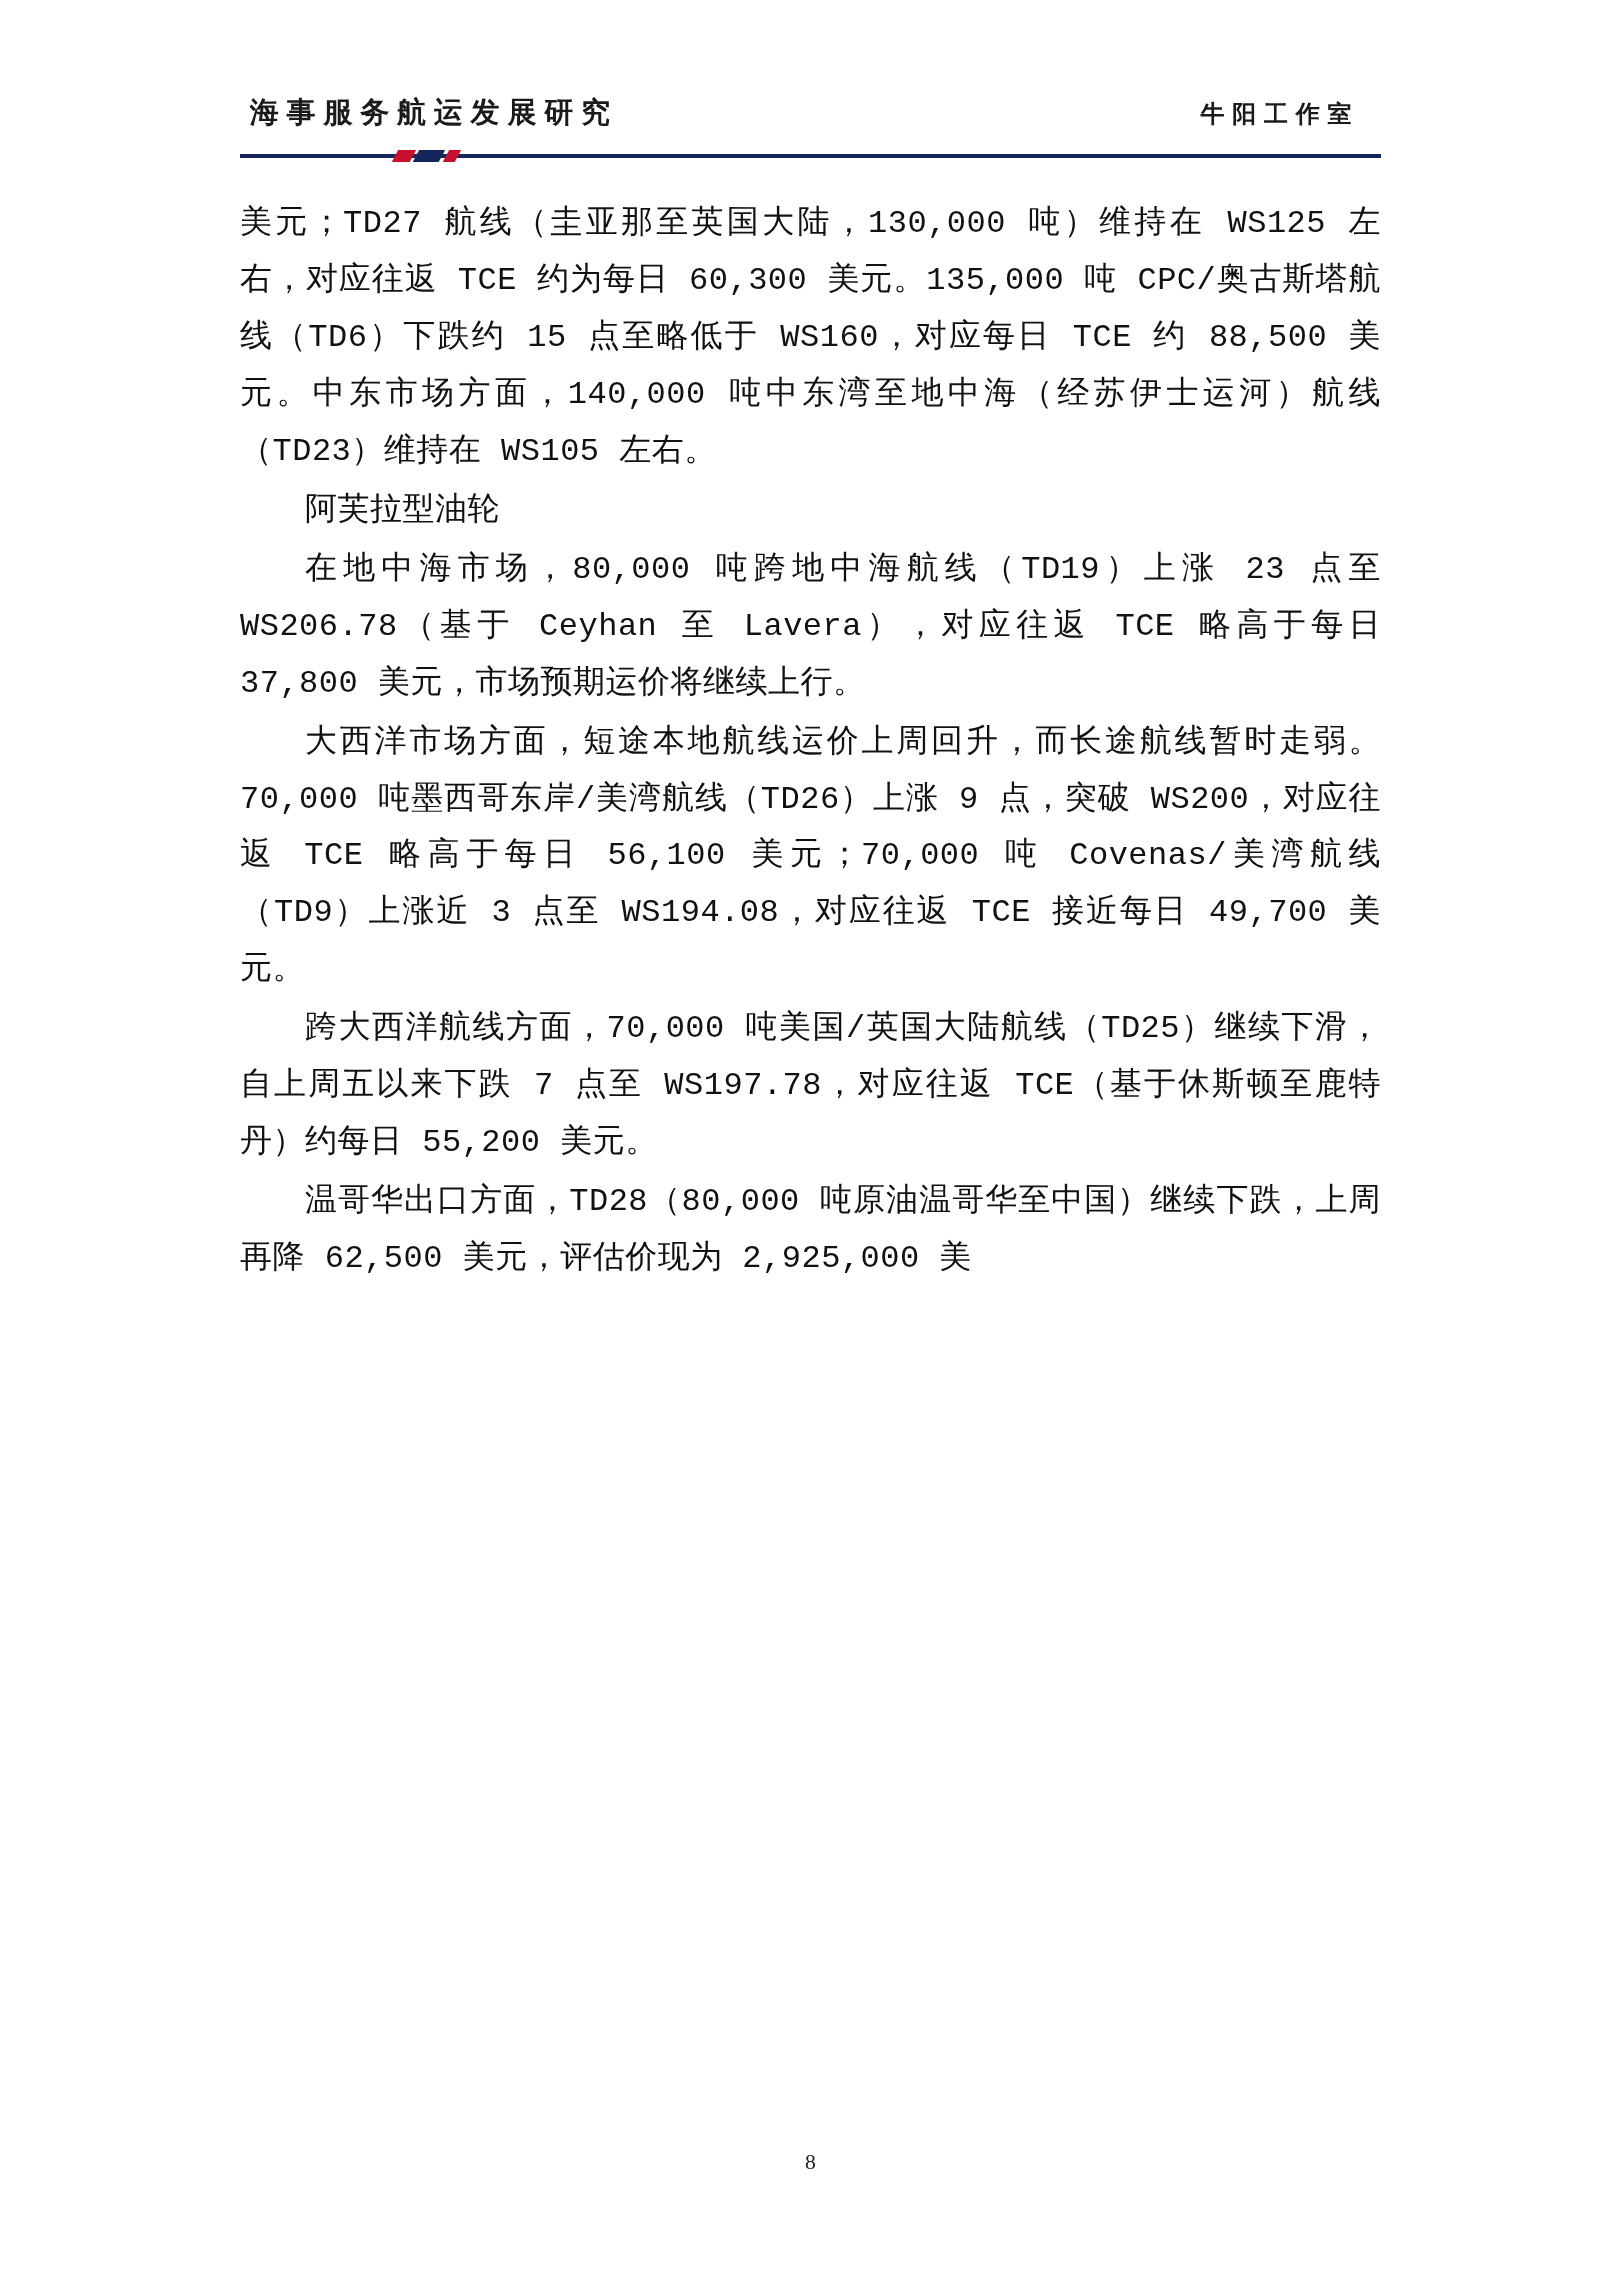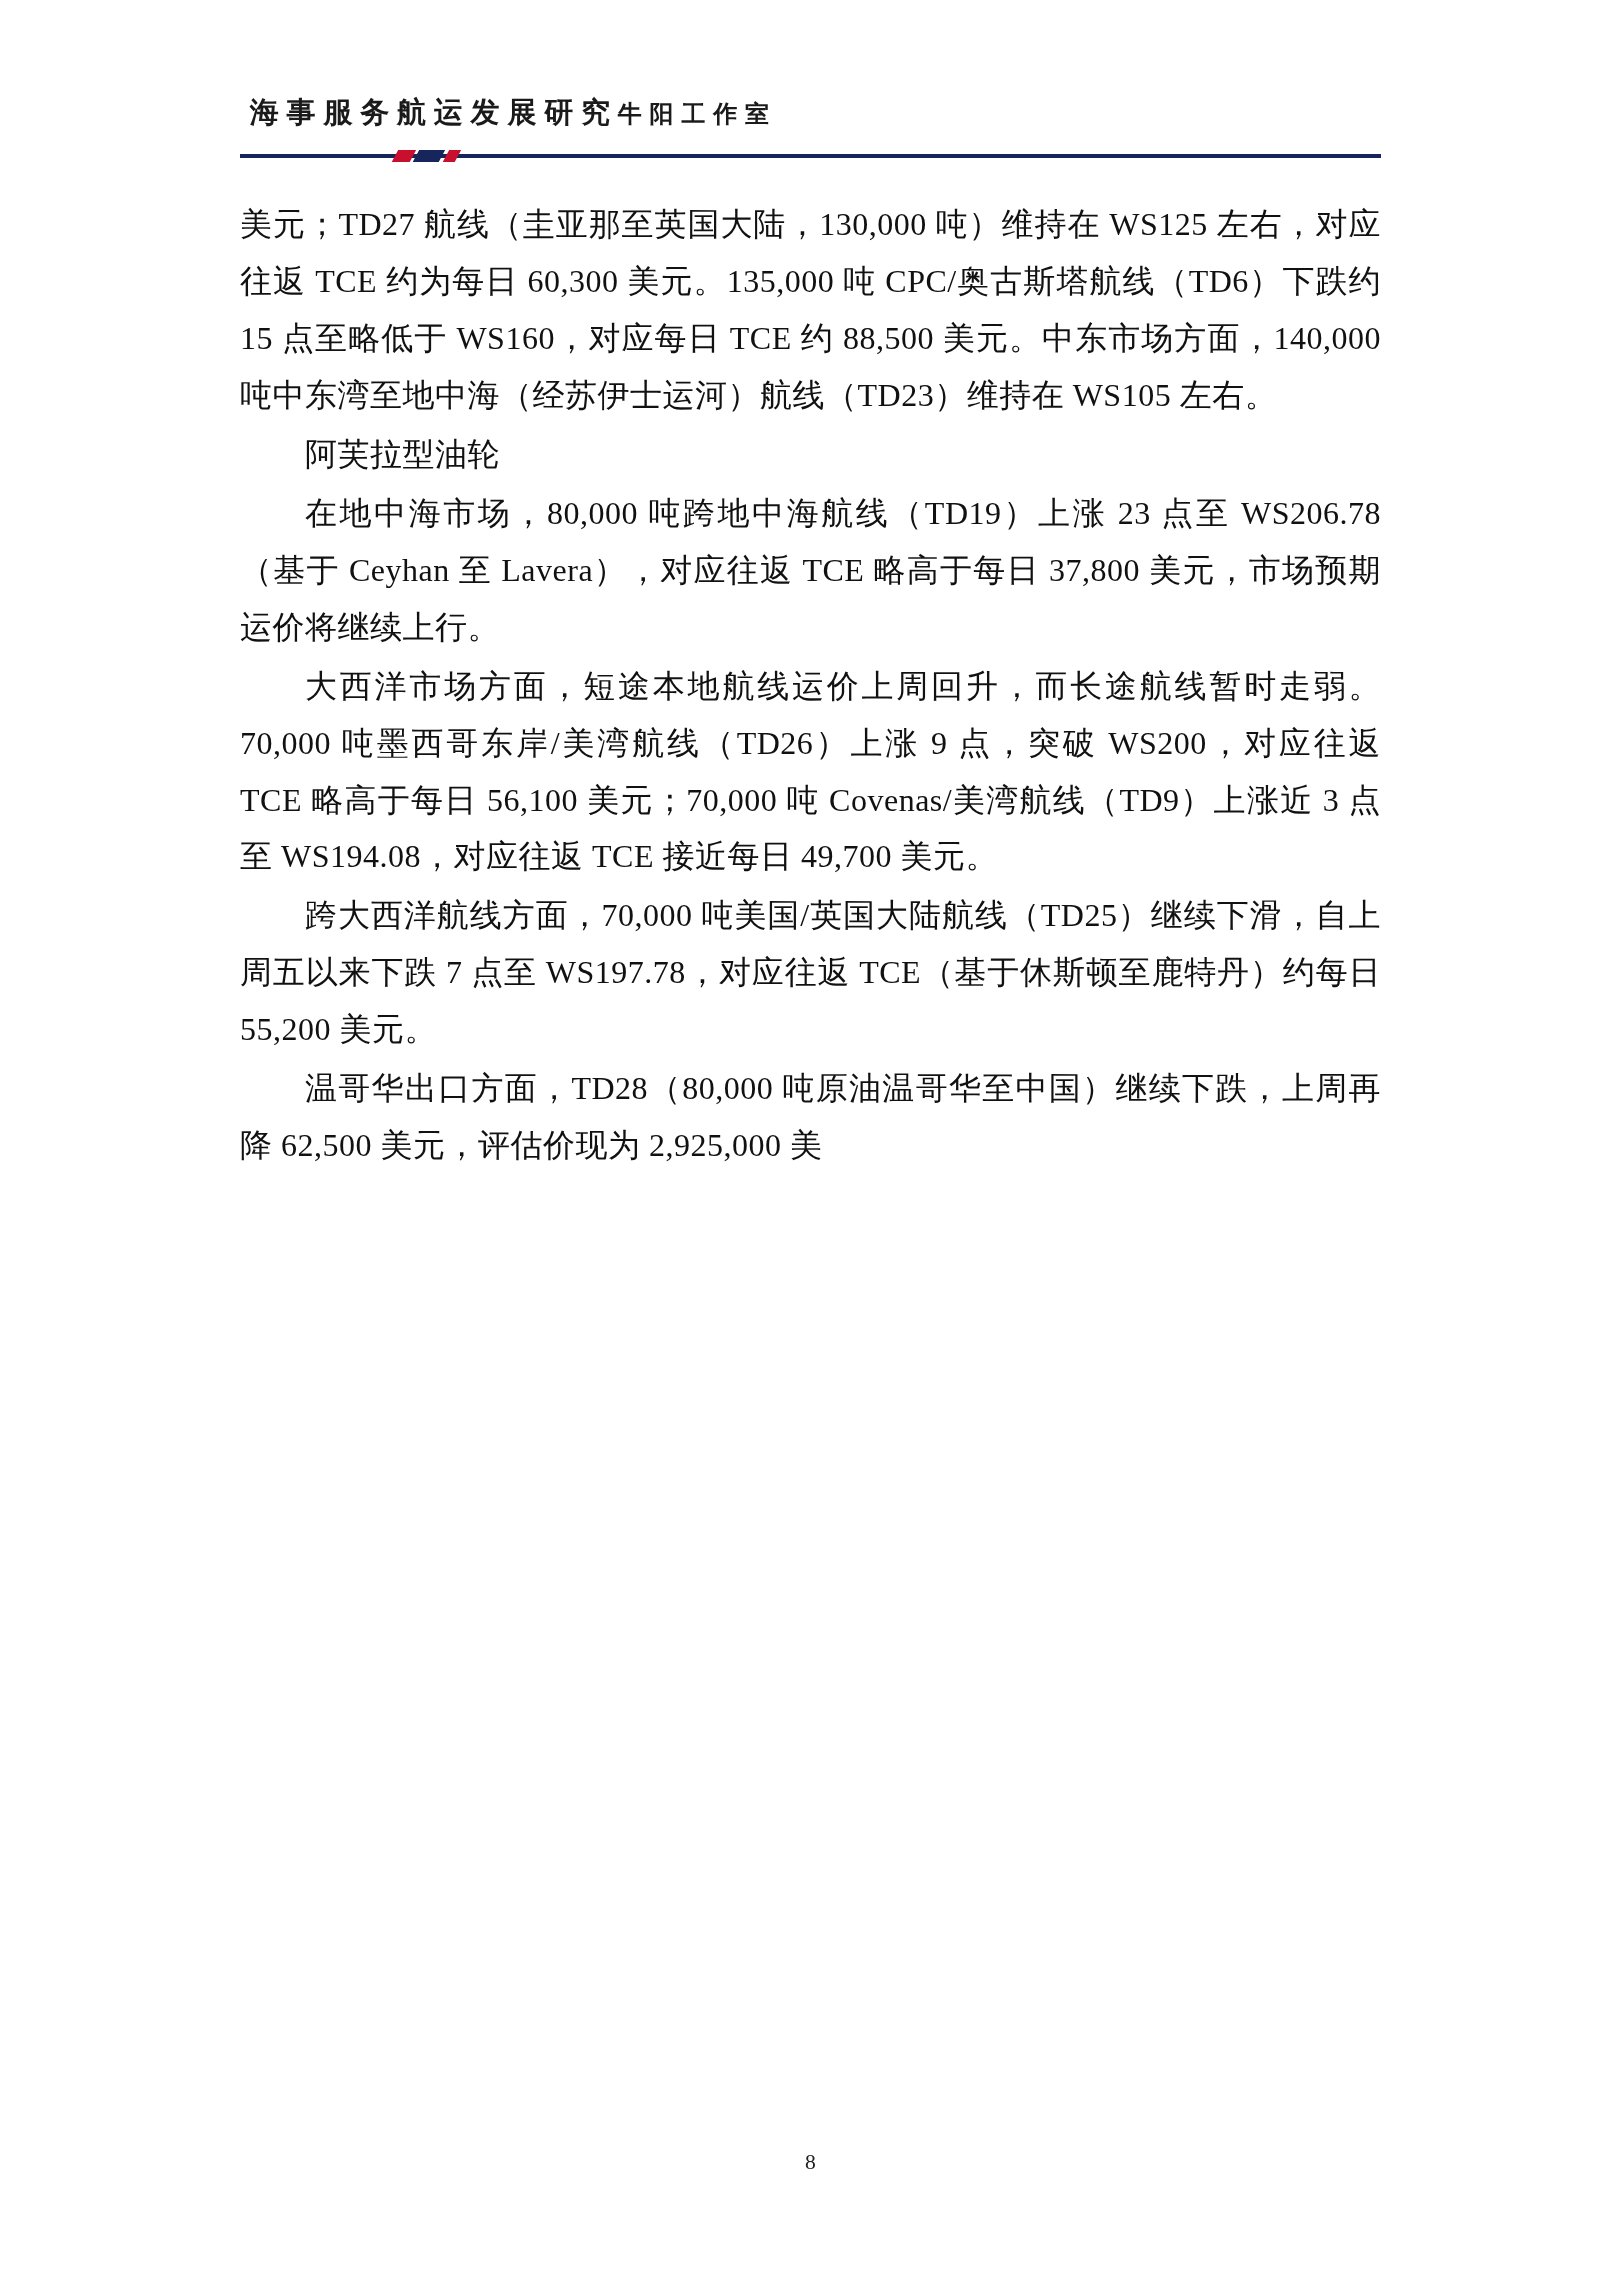--- a/index.html
+++ b/index.html
@@ -22,21 +22,21 @@
   .header {
     position: absolute;
     left: 240px;
     right: 240px;
     top: 93px;
     height: 69px;
   }
   .header-row {
     display: flex;
     align-items: baseline;
-    justify-content: flex-start;
+    justify-content: space-between;
     padding: 0 9.8px 0 9.8px;
   }
   .header-left {
     font-family: "DejaVu Serif", serif;
     font-size: 29px;
     font-weight: 700;
     letter-spacing: 7.8px;
     color: #1a1a1a;
   }
   .header-right {
@@ -80,21 +80,21 @@
     top: 196px;
   }
   p.para {
     margin: 0 0 2px 0;
     font-size: 32px;
     line-height: 1.78;
     color: #111111;
     text-align: justify;
     text-justify: inter-ideograph;
     letter-spacing: 0.5px;
-    font-family: Liberation Serif, serif;
+    font-family: Liberation Mono, monospace;
   }
   p.indent {
     text-indent: 65px;
   }
 
   
   .footer {
     position: absolute;
     left: 0;
     right: 0;

